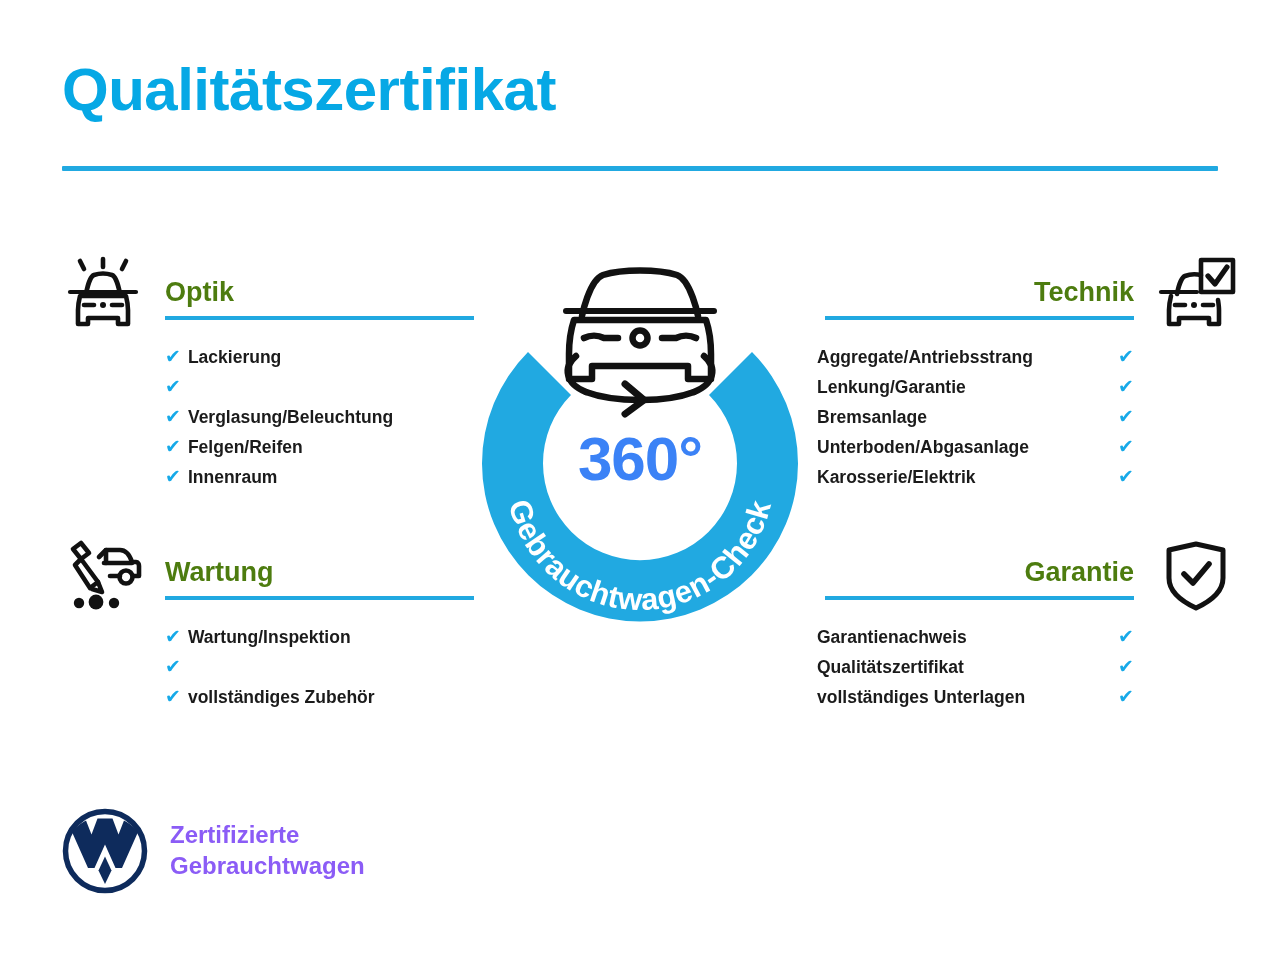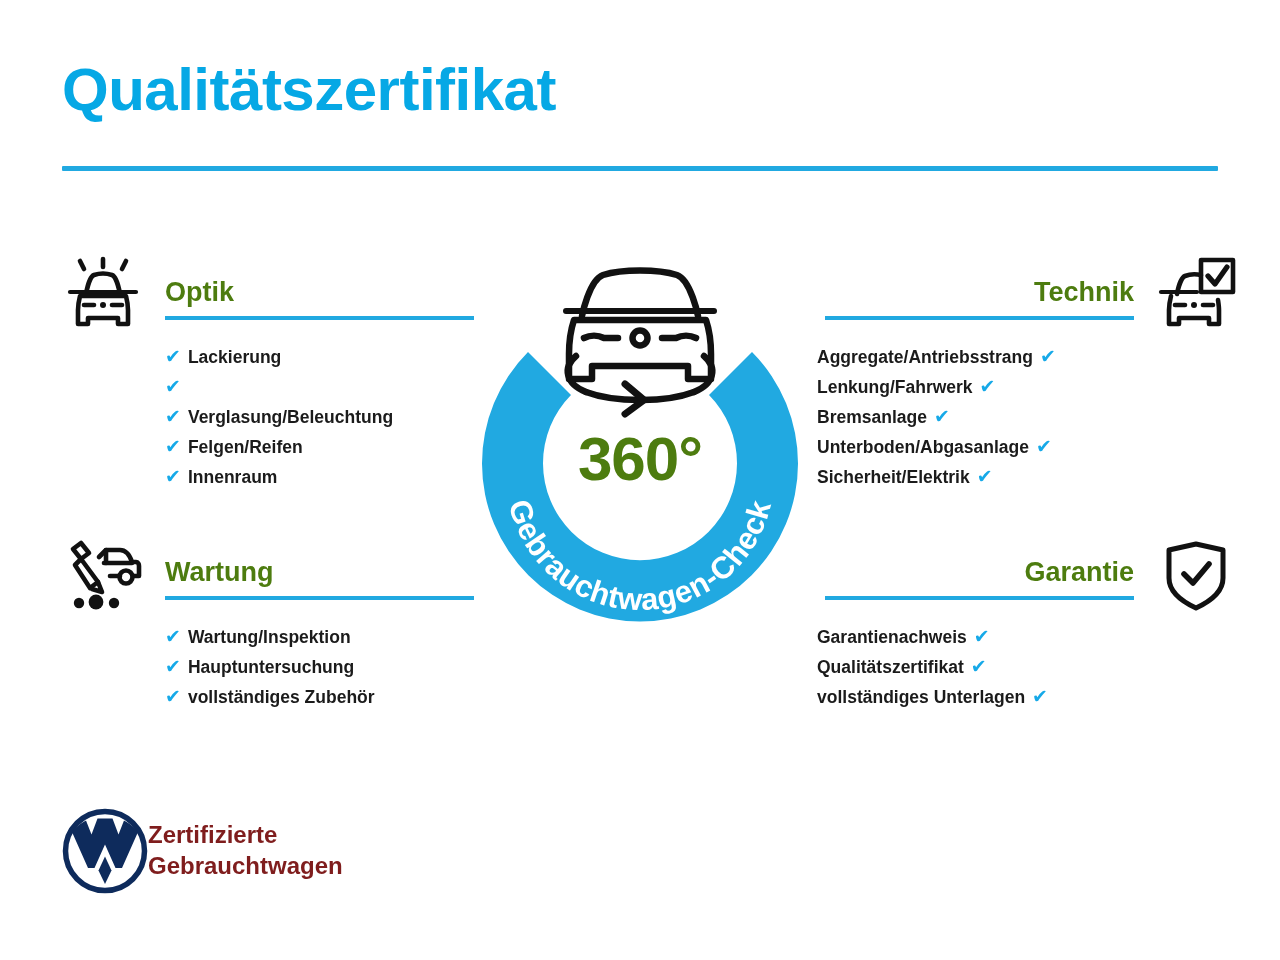--- a/index.html
+++ b/index.html
@@ -56,52 +56,53 @@
   .col-right .sec-underline{right:103px;left:8px;}
 
   
   .items{list-style:none;margin:0;padding:0;}
   .item{
     display:flex;align-items:baseline;
     font-size:17.5px;font-weight:600;color:#1b1b1b;
     line-height:30px;white-space:nowrap;
   }
   .col-left .item{padding-left:103px;justify-content:flex-start;}
-  .col-right .item{padding-right:103px;justify-content:flex-start;}
+  .col-right .item{padding-right:103px;justify-content:space-between;}
 
   .chk{
     color:#16A9E8;font-size:19px;font-weight:700;
     line-height:30px;
   }
   .col-left .chk{margin-right:7px;}
   .col-right .chk{margin-left:7px;}
 
   .col-left .items{margin-top:6px;}
   .col-right .items{margin-top:6px;}
 
   
   .badge{
     position:absolute;left:462px;top:248px;width:356px;height:386px;
   }
   .badge svg{display:block;width:100%;height:100%;}
   .badge-num{
     position:absolute;left:0;right:0;top:180px;
     text-align:center;font-size:62px;font-weight:700;
-    color:#4d7c0f;letter-spacing:-1px;line-height:1;
+    color:#3b82f6;letter-spacing:-1px;line-height:1;
   }
 
   
   .footer{
     position:absolute;left:62px;top:808px;
     display:flex;align-items:center;
   }
   .vw-mark{width:86px;height:86px;flex:0 0 auto;}
   .vw-text{
+    margin-left:22px;
     font-size:24px;font-weight:700;line-height:1.28;
-    color:#7f1d1d;white-space:pre-line;
+    color:#8b5cf6;white-space:pre-line;
   }
 </style>
 </head>
 <body>
 
 <div class="page">
 
   <div class="title">Qualitätszertifikat</div>
   <div class="header-rule"></div>
 
@@ -168,21 +169,20 @@
         <span class="sec-title">Wartung</span>
         <span class="sec-underline"></span>
       </div>
       <ul class="items">
         <li class="item">
           <span class="chk">✔</span>
           <span>Wartung/Inspektion</span>
         </li>
         <li class="item">
           <span class="chk">✔</span>
-          <span>Hauptuntersuchung</span>
         </li>
         <li class="item">
           <span class="chk">✔</span>
           <span>vollständiges Zubehör</span>
         </li>
       </ul>
     </div>
 
   </div>
 
@@ -204,33 +204,33 @@
         </span>
         <span class="sec-title">Technik</span>
         <span class="sec-underline"></span>
       </div>
       <ul class="items">
         <li class="item">
           <span>Aggregate/Antriebsstrang</span>
           <span class="chk">✔</span>
         </li>
         <li class="item">
-          <span>Lenkung/Fahrwerk</span>
+          <span>Lenkung/Garantie</span>
           <span class="chk">✔</span>
         </li>
         <li class="item">
           <span>Bremsanlage</span>
           <span class="chk">✔</span>
         </li>
         <li class="item">
           <span>Unterboden/Abgasanlage</span>
           <span class="chk">✔</span>
         </li>
         <li class="item">
-          <span>Sicherheit/Elektrik</span>
+          <span>Karosserie/Elektrik</span>
           <span class="chk">✔</span>
         </li>
       </ul>
     </div>
 
     <div class="section">
       <div class="sec-head">
         <span class="sec-icon">
           <svg viewBox="0 0 82 80" fill="none" stroke="#111" stroke-width="5" stroke-linecap="round" stroke-linejoin="round">
             <path d="M41 8 L68 14 L68 42 C68 56 54 66 41 72 C28 66 14 56 14 42 L14 14 Z"></path>

